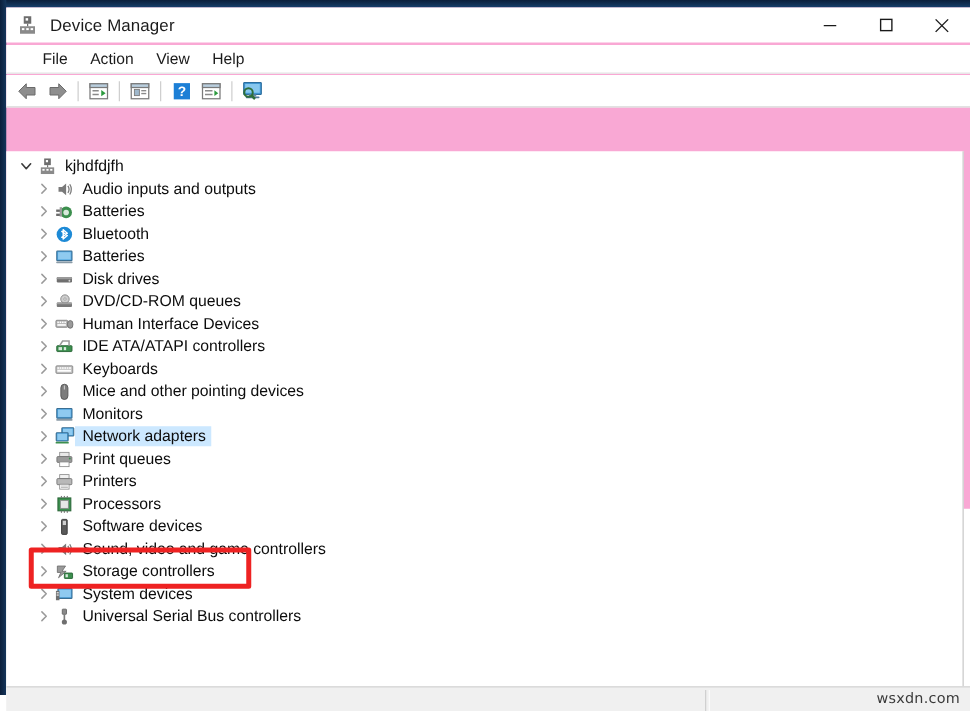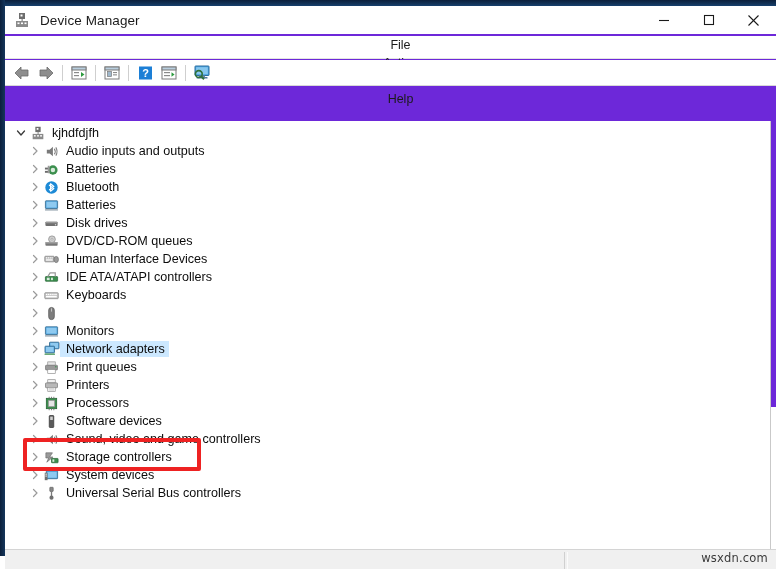--- a/index.html
+++ b/index.html
@@ -7,21 +7,21 @@
     width: 776px; height: 569px;
     overflow: hidden;
     background: #ffffff;
     font-family: "Liberation Sans", sans-serif;
   }
 
   #app {
     position: relative;
     width: 776px;
     height: 407px;
-    background: #6d28d9;
+    background: #f9a8d4;
     box-sizing: border-box;
   }
 
   
   .frame-top {
     position: absolute; left: 0; top: 0;
     width: 776px; height: 6px;
     background: linear-gradient(180deg,#0b1f3b 0%, #123257 60%, #16406e 100%);
   }
   .frame-left {
@@ -62,21 +62,20 @@
 
   
   .menubar {
     position: absolute; left: 5px; top: 36px;
     width: 771px; height: 23px;
     background: #ffffff;
     display: flex; align-items: center;
     padding-left: 20px;
     box-sizing: border-box;
     border-bottom: 1px solid #e3e3e3;
-    flex-direction: column;
   }
   .menuitem {
     font-size: 12.5px;
     color: #1b1b1b;
     padding: 2px 9px;
     white-space: nowrap;
   }
 
   
   .toolbar {
@@ -484,20 +483,21 @@
           <svg width="10" height="10" viewBox="0 0 10 10">
               <path d="M3.5 1.5 L7 5 L3.5 8.5" fill="none" stroke="#9a9a9a" stroke-width="1.2" stroke-linecap="round" stroke-linejoin="round"></path>
             </svg>
         </span>
         <span class="ico">
           <svg width="15" height="15" viewBox="0 0 16 16">
             <rect x="5" y="1.5" width="6" height="13" rx="3" fill="#7d7d7d" stroke="#555555" stroke-width="0.8"></rect>
             <line x1="8" y1="2.5" x2="8" y2="6" stroke="#d0d0d0" stroke-width="0.9"></line>
           </svg>
         </span>
+        <span class="lbl">Mice and other pointing devices</span>
       </div>
 
       <div class="row child">
         <span class="chev">
           <svg width="10" height="10" viewBox="0 0 10 10">
               <path d="M3.5 1.5 L7 5 L3.5 8.5" fill="none" stroke="#9a9a9a" stroke-width="1.2" stroke-linecap="round" stroke-linejoin="round"></path>
             </svg>
         </span>
         <span class="ico">
           <svg width="15" height="15" viewBox="0 0 16 16">

